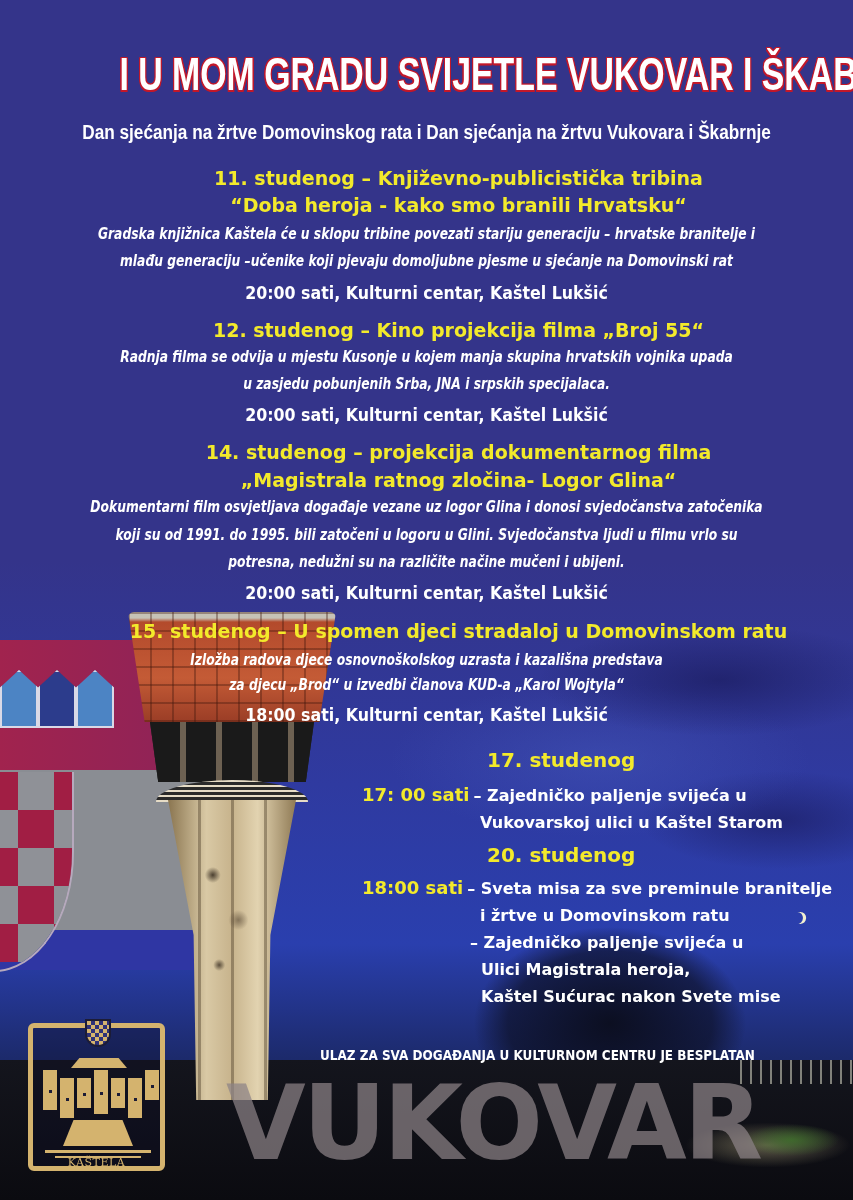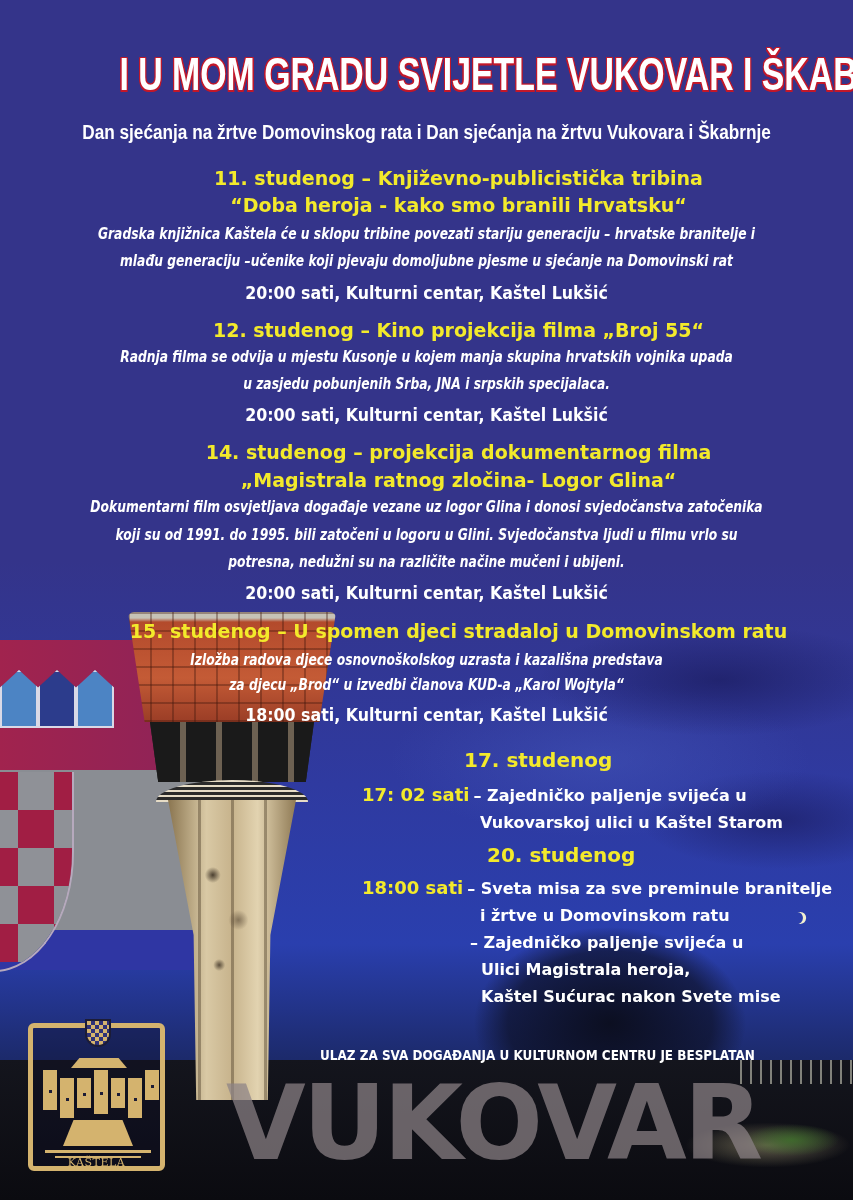--- a/index.html
+++ b/index.html
@@ -276,23 +276,23 @@
 <div class="line desc cond2" style="top:498px">Dokumentarni film osvjetljava događaje vezane uz logor Glina i donosi svjedočanstva zatočenika</div>
 <div class="line desc cond2" style="top:526px">koji su od 1991. do 1995. bili zatočeni u logoru u Glini. Svjedočanstva ljudi u filmu vrlo su</div>
 <div class="line desc cond2" style="top:553px">potresna, nedužni su na različite načine mučeni i ubijeni.</div>
 <div class="line when cond" style="top:582px">20:00 sati, Kulturni centar, Kaštel Lukšić</div>
 
 <div class="line y" style="top:620px">15. studenog – U spomen djeci stradaloj u Domovinskom ratu</div>
 <div class="line desc cond2" style="top:651px">Izložba radova djece osnovnoškolskog uzrasta i kazališna predstava</div>
 <div class="line desc cond2" style="top:676px">za djecu „Brod“ u izvedbi članova KUD-a „Karol Wojtyla“</div>
 <div class="line when cond" style="top:704px">18:00 sati, Kulturni centar, Kaštel Lukšić</div>
 
-<div class="sched yellow" style="left:464px;top:748px">17. studenog</div>
+<div class="sched yellow" style="left:487px;top:748px">17. studenog</div>
 <div class="sched white" style="left:362px;top:784px">
-  <span class="tm">17: 02 sati</span><span>– Zajedničko paljenje svijeća u</span>
+  <span class="tm">17: 00 sati</span><span>– Zajedničko paljenje svijeća u</span>
 </div>
 <div class="sched white" style="left:480px;top:813px">Vukovarskoj ulici u Kaštel Starom</div>
 
 <div class="sched yellow" style="left:487px;top:843px">20. studenog</div>
 <div class="sched white" style="left:362px;top:877px">
   <span class="tm">18:00 sati</span><span>– Sveta misa za sve preminule branitelje</span>
 </div>
 <div class="sched white" style="left:480px;top:906px">i žrtve u Domovinskom ratu</div>
 <div class="sched white" style="left:470px;top:933px">– Zajedničko paljenje svijeća u</div>
 <div class="sched white" style="left:481px;top:960px">Ulici Magistrala heroja,</div>

